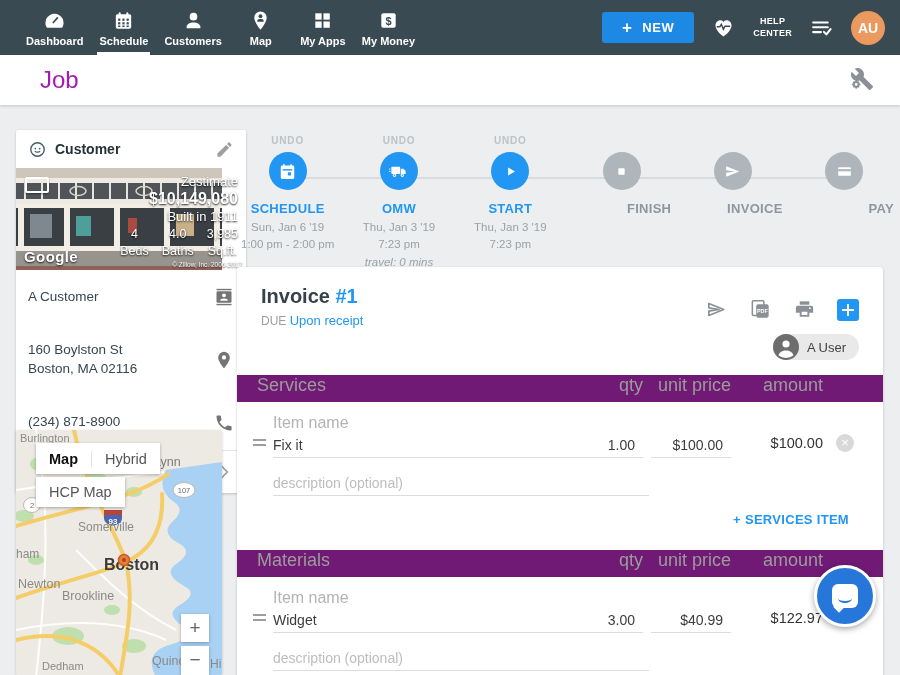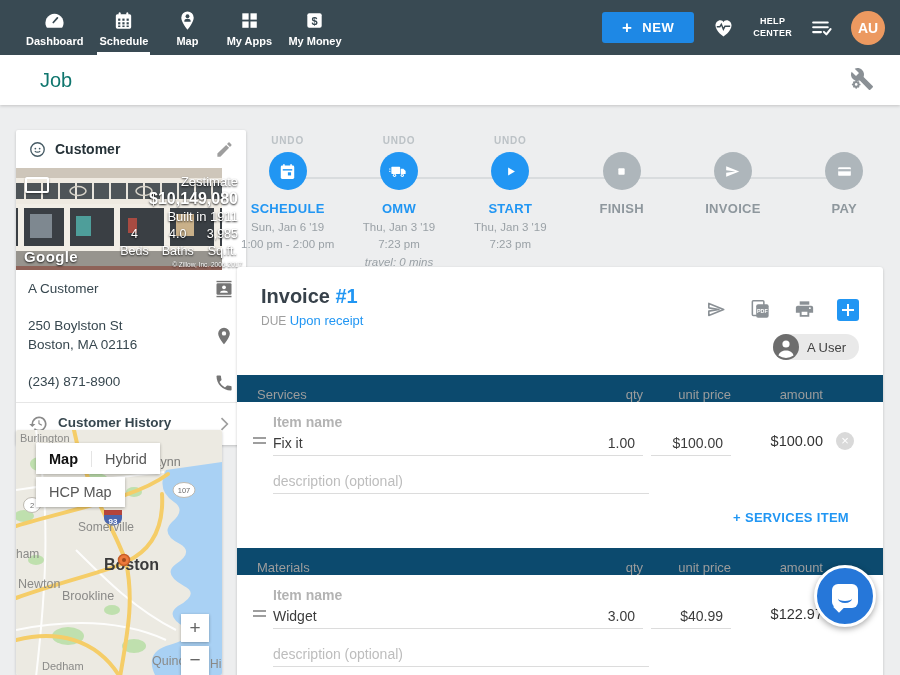--- a/index.html
+++ b/index.html
@@ -28,21 +28,21 @@
   .help-center { color:#fff; font-size:9px; font-weight:bold; line-height:1.3;
                  text-align:center; letter-spacing:.3px; cursor:pointer; white-space:pre-line; }
   .avatar { width:34px; height:34px; border-radius:50%; background:#EC9960; color:#fff;
             font-weight:bold; font-size:14px; display:flex; align-items:center;
             justify-content:center; cursor:pointer; }
 
   
   .jobbar { position:absolute; top:55px; left:0; right:0; height:50px; background:#fff;
             box-shadow:0 1px 3px rgba(0,0,0,.18); display:flex; align-items:center;
             justify-content:space-between; padding:0 26px 0 40px; z-index:20; }
-  .job-title { font-size:20px; color:#0f766e; }
+  .job-title { font-size:24px; color:#a21caf; }
   .job-tools { background:none; border:none; cursor:pointer; }
 
   
   .card { background:#fff; border-radius:2px; box-shadow:0 1px 3px rgba(0,0,0,.2); }
   .cust-card { position:absolute; left:16px; top:130px; width:230px; }
   .cc-head { height:38px; display:flex; align-items:center; gap:8px; padding:0 12px; }
   .cc-head svg { width:19px; height:19px; }
   .cc-title { flex:1; font-weight:bold; font-size:14px; color:#263238; }
   .edit-btn { background:none; border:none; cursor:pointer; display:flex; }
   .cc-photo { position:relative; height:102px; overflow:hidden; cursor:pointer; }
@@ -50,21 +50,21 @@
   .z-block { top:6px; right:8px; text-align:right; }
   .z-label { font-size:13px; }
   .z-value { font-size:16px; font-weight:bold; margin:1px 0; }
   .z-built { font-size:13px; margin-bottom:2px; }
   .z-stats { display:flex; justify-content:flex-end; gap:13px; }
   .z-stat { text-align:center; font-size:12.5px; line-height:1.35; }
   .flag-ic { top:9px; left:9px; width:24px; height:16px; border:2.5px solid #fff;
              border-radius:2px; box-shadow:0 1px 2px rgba(0,0,0,.4); }
   .google-logo { left:8px; bottom:5px; font-size:15px; font-weight:bold; letter-spacing:.4px; }
   .ph-copy { right:4px; bottom:2px; font-size:6.5px; opacity:.95; }
-  .cc-row { display:flex; align-items:center; padding:9px 12px; cursor:pointer; }
+  .cc-row { display:flex; align-items:center; padding:17px 12px; cursor:pointer; }
   .cc-row svg { width:20px; height:20px; flex:none; }
   .cc-text { flex:1; font-size:13.5px; color:#37474F; line-height:1.4; }
   .cc-hist { border-top:1px solid #E6E6E6; padding:11px 12px; gap:10px; }
   .cc-hist .cc-text { font-weight:bold; font-size:13.5px; }
 
   
   .map-card { position:absolute; left:16px; top:430px; width:206px; height:245px; overflow:hidden; }
   .map-ctl { position:absolute; background:#fff; box-shadow:0 1px 3px rgba(0,0,0,.3);
              display:flex; align-items:center; font-size:14.5px; color:#565656; cursor:pointer; }
   .map-type { top:13px; left:20px; height:31px; }
@@ -84,21 +84,21 @@
   .step { flex:1; position:relative; text-align:center; }
   .undo { height:13px; margin-top:5px; font-size:10px; font-weight:bold; letter-spacing:.8px;
           color:#BCC2C6; cursor:pointer; }
   .step-circle { width:38px; height:38px; border-radius:50%; margin:4px auto 11px;
                  display:flex; align-items:center; justify-content:center; cursor:pointer; }
   .step-circle svg { width:19px; height:19px; }
   .step.done .step-circle { background:#2196F3; }
   .step.pending .step-circle { background:#AEB6BB; }
   .step-label { font-size:13px; font-weight:bold; letter-spacing:.3px; }
   .step.done .step-label { color:#2196F3; }
-  .step.pending .step-label { color:#8E979D; }
+  .step.pending .step-label { color:#8E979D;text-align:right; }
   .step-sub { font-size:11.5px; color:#9AA1A6; line-height:1.5; margin-top:3px; }
   .travel { font-style:italic; }
 
   
   .invoice { position:absolute; left:237px; top:267px; width:646px; height:460px; border-radius:3px; }
   .inv-head { display:flex; justify-content:space-between; padding:18px 24px 0 24px; }
   .inv-title { font-size:20px; font-weight:bold; color:#37414A; }
   .inv-num { color:#2196F3; cursor:pointer; }
   .inv-due { margin-top:5px; font-size:12px; color:#9E9E9E; }
   .inv-due-val { color:#2196F3; font-size:13px; cursor:pointer; }
@@ -107,32 +107,32 @@
   .add-sq { width:22px; height:22px; border-radius:3px; background:#2196F3; border:none;
             position:relative; cursor:pointer; }
   .add-sq::before, .add-sq::after { content:""; position:absolute; background:#fff; }
   .add-sq::before { left:5px; right:5px; top:10px; height:2.4px; }
   .add-sq::after { top:5px; bottom:5px; left:10px; width:2.4px; }
   .user-row { display:flex; justify-content:flex-end; padding:6px 24px 15px; }
   .user-pill { display:flex; align-items:center; gap:8px; background:#E9E9E9; border-radius:14px;
                height:26px; padding-right:13px; cursor:pointer; }
   .user-pill svg { width:26px; height:26px; }
   .user-name { font-size:13px; color:#424242; }
-  .band { height:27px; background:#0c4a6e; display:flex; align-items:flex-end;
-          padding:0 16px 0 20px; font-size:13px; color:#9C9C9C; }
+  .band { height:27px; background:#701a75; display:flex; align-items:flex-start;
+          padding:0 16px 0 20px; font-size:18px; color:#9C9C9C; }
   .band-name { flex:1; }
   .col-qty { width:70px; text-align:right; }
   .col-price { width:88px; text-align:right; }
   .col-amount { width:92px; text-align:right; }
   .col-x { width:44px; }
   .item-row { display:flex; align-items:flex-end; padding:12px 16px 0 16px; }
   .drag { width:20px; padding-bottom:9px; cursor:grab; }
   .drag i { display:block; width:13px; height:2px; background:#9E9E9E; margin:3px 0; }
   .name-field { flex:1; max-width:376px; }
-  .fld-label { font-size:14px; color:#B3B3B3; margin-bottom:3px;font-weight:bold; }
+  .fld-label { font-size:16px; color:#B3B3B3; margin-bottom:3px; }
   .u-input { width:100%; border:none; border-bottom:1px solid #DCDCDC; outline:none;
              font-family:inherit; font-size:14px; color:#3C3C3C; padding:2px 0 4px; background:none; }
   .num-input { width:70px; text-align:right; padding-right:8px; }
   .price-input { width:80px; margin-left:8px; text-align:right; padding-right:8px; }
   .amount-cell { width:92px; text-align:right; font-size:14.5px; color:#333; padding-bottom:7px; }
   .x-cell { width:44px; display:flex; justify-content:center; padding-bottom:6px; }
   .x-btn { width:18px; height:18px; border-radius:50%; background:#D9D9D9; border:none; color:#fff;
            font-size:13px; line-height:16px; cursor:pointer; text-align:center; padding:0; }
   .desc-row { padding:15px 16px 0 36px; }
   .desc-input { width:376px; color:#0c4a6e; }
@@ -176,20 +176,26 @@
               <rect x="15.2" y="10" width="2.3" height="2.3"></rect>
               <rect x="6.4" y="13.8" width="2.3" height="2.3"></rect>
               <rect x="10.8" y="13.8" width="2.3" height="2.3"></rect>
               <rect x="15.2" y="13.8" width="2.3" height="2.3"></rect>
               <rect x="6.4" y="17.2" width="2.3" height="1.6"></rect>
               <rect x="10.8" y="17.2" width="2.3" height="1.6"></rect>
               <rect x="15.2" y="17.2" width="2.3" height="1.6"></rect>
             </g>
           </svg>
         <span class="nav-label">Schedule</span>
+      </div>
+      <div class="nav-item">
+        <svg viewBox="0 0 24 24">
+            <path d="M12 12a4 4 0 1 0 0-8 4 4 0 0 0 0 8zm0 2c-4.2 0-7.2 2.1-7.2 4.6V20h14.4v-1.4c0-2.5-3-4.6-7.2-4.6z" fill="#fff"></path>
+          </svg>
+        <span class="nav-label">Customers</span>
       </div>
       <div class="nav-item">
         <svg viewBox="0 0 24 24">
             <path d="M12 2.5A6.5 6.5 0 0 0 5.5 9c0 4.9 6.5 12.5 6.5 12.5S18.5 13.9 18.5 9A6.5 6.5 0 0 0 12 2.5z" fill="#fff"></path>
             <circle cx="12" cy="7.6" r="2" fill="#394A53"></circle>
             <path d="M12 10.2c-1.9 0-3.3 1-3.3 2.2v.9h6.6v-.9c0-1.2-1.4-2.2-3.3-2.2z" fill="#394A53"></path>
           </svg>
         <span class="nav-label">Map</span>
       </div>
       <div class="nav-item">
@@ -338,21 +344,21 @@
       <svg viewBox="0 0 24 24">
           <rect x="3" y="2.2" width="18" height="1.7" fill="#757575"></rect>
           <rect x="3" y="5" width="18" height="14" rx="1.5" fill="#757575"></rect>
           <circle cx="12" cy="10" r="2.3" fill="#fff"></circle>
           <path d="M7.3 16.5c0-1.8 2.1-2.8 4.7-2.8s4.7 1 4.7 2.8z" fill="#fff"></path>
           <rect x="3" y="20.2" width="18" height="1.7" fill="#757575"></rect>
         </svg>
     </div>
     <div class="cc-row">
       <div class="cc-text">
-        <div>250 Boylston St</div>
+        <div>160 Boylston St</div>
         <div>Boston, MA 02116</div>
       </div>
       <svg viewBox="0 0 24 24">
           <path d="M12 2a7 7 0 0 0-7 7c0 5.3 7 13 7 13s7-7.7 7-13a7 7 0 0 0-7-7zm0 9.5A2.6 2.6 0 1 1 12 6.3a2.6 2.6 0 0 1 0 5.2z" fill="#757575"></path>
         </svg>
     </div>
     <div class="cc-row">
       <div class="cc-text">(234) 871-8900</div>
       <svg viewBox="0 0 24 24">
           <path d="M6.6 10.8a15 15 0 0 0 6.6 6.6l2.2-2.2c.3-.3.7-.4 1-.2 1.2.4 2.4.6 3.7.6.6 0 1 .4 1 1V20c0 .6-.4 1-1 1C10.6 21 3 13.4 3 4c0-.6.4-1 1-1h3.4c.6 0 1 .4 1 1 0 1.3.2 2.5.6 3.7.1.3 0 .7-.2 1l-2.2 2.1z" fill="#757575"></path>

